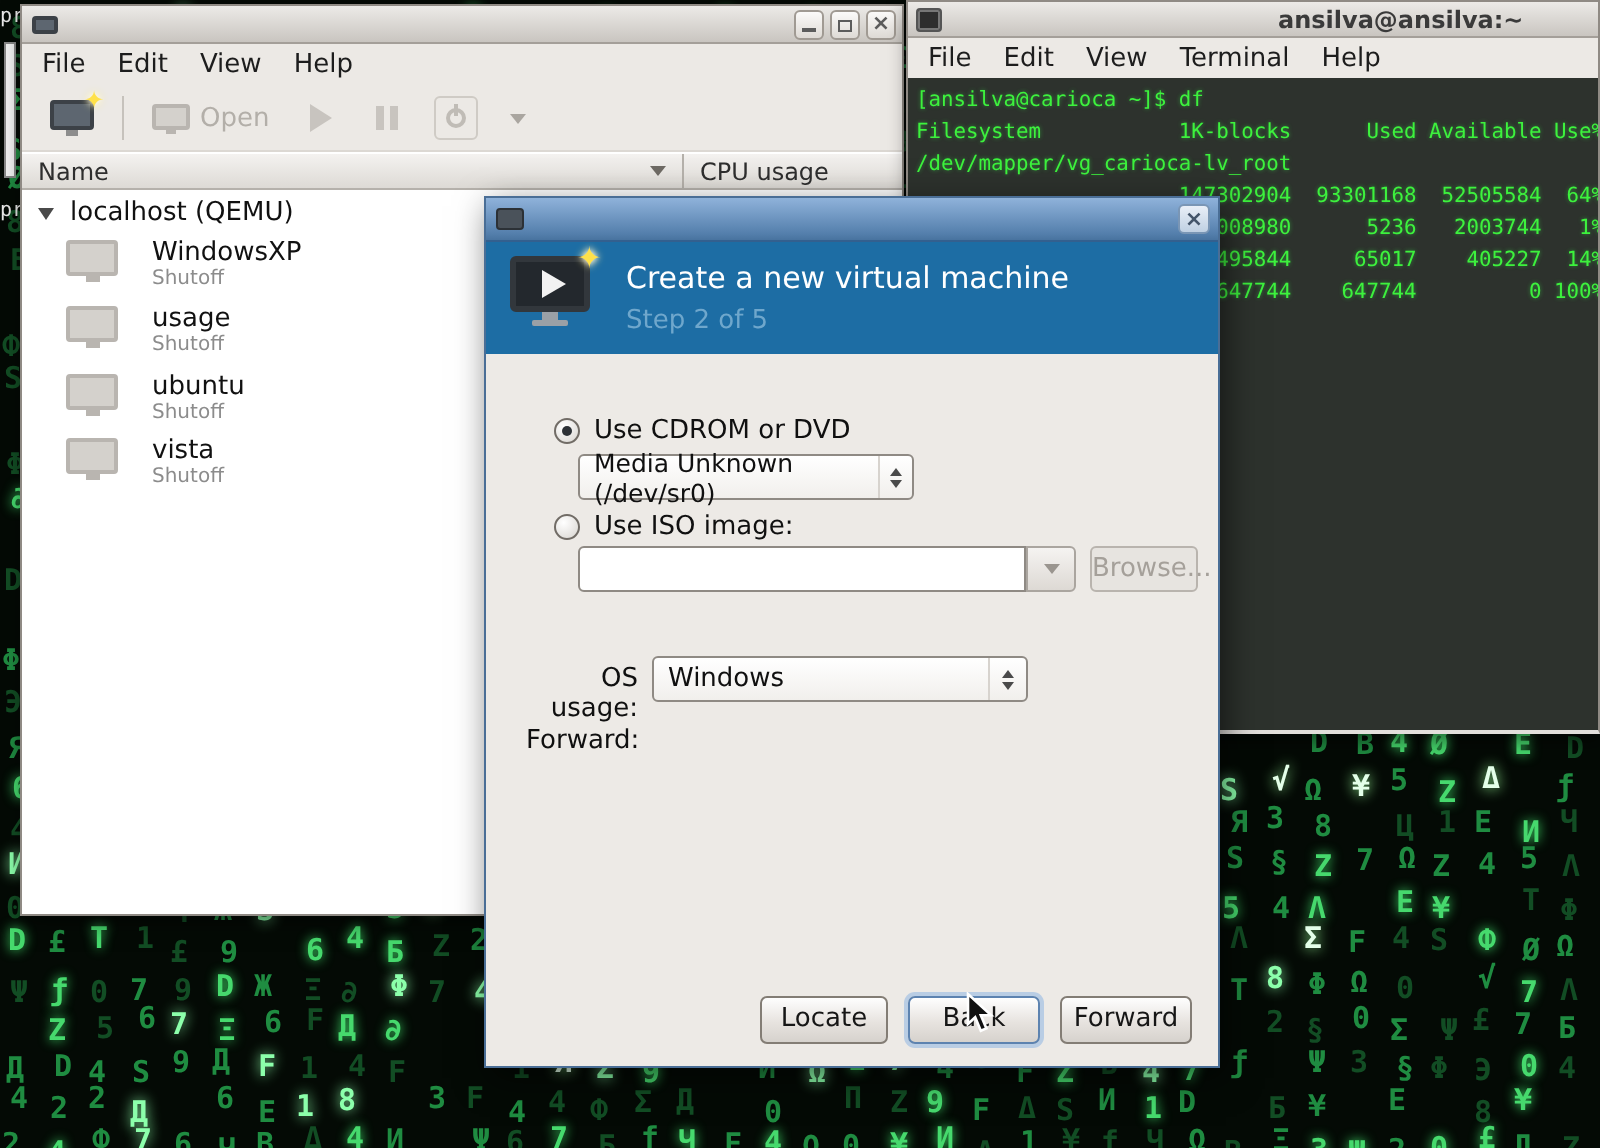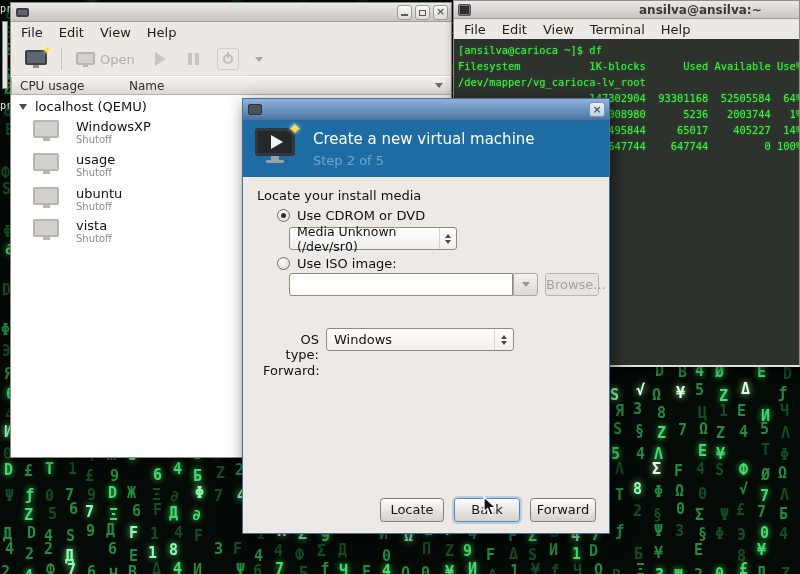--- a/index.html
+++ b/index.html
@@ -1092,26 +1092,26 @@
     <span class="tool" style="margin-left:12px">
         <span class="pwr-btn">
           <span class="pwr-g">
             <i></i>
           </span>
         </span>
       </span>
     <span class="chev-dn"></span>
   </div>
   <div id="vmm-cols">
-    <span class="colh" id="col-cpu">
-      <span>CPU usage</span>
-    </span>
     <span class="colh" id="col-name">
       <span>Name</span>
       <span class="sort"></span>
+    </span>
+    <span class="colh" id="col-cpu">
+      <span>CPU usage</span>
     </span>
   </div>
   <div id="vmm-list">
     <div id="tree-root-row">
       <span class="expander"></span>
       <span class="rlbl">localhost (QEMU)</span>
     </div>
     <div class="vm-row" style="top:24px">
       <span class="mon dim">
           <span class="scr" style="display:block;width:26px;height:18px"></span>
@@ -1181,21 +1181,20 @@
           <span class="play"></span>
         </span>
       <span class="neck2" style="display:block"></span>
       <span class="base2" style="display:block"></span>
       <span class="star">✦</span>
     </span>
     <span id="hdr-title">Create a new virtual machine</span>
     <span id="hdr-step">Step 2 of 5</span>
   </div>
   <div id="dlg-body">
-    <span class="sec-lbl" style="top:11px">Locate your install media</span>
 
     <div class="radio-row" style="left:34px;top:31px">
       <span class="radio sel"></span>
       <span>Use CDROM or DVD</span>
     </div>
 
     <div class="combo" style="left:46px;top:50px;width:168px">
       <span style="font-size:12.5px">Media Unknown (/dev/sr0)</span>
       <span class="arr">
           <span class="up"></span>
@@ -1208,21 +1207,21 @@
       <span>Use ISO image:</span>
     </div>
 
     <div id="iso-entry"><span></span></div>
     <div id="iso-drop">
         <span class="dn"></span>
       </div>
     <div id="browse-btn">Browse...</div>
 
 
-    <span class="fld-lbl" style="left:20px;top:155px">OS type:</span>
+    <span class="fld-lbl" style="left:20px;top:155px">OS usage:</span>
     <div class="combo" style="left:83px;top:151px;width:188px">
       <span>Windows</span>
       <span class="arr">
           <span class="up"></span>
           <span class="dn"></span>
         </span>
     </div>
 
     <span class="fld-lbl" style="left:20px;top:186px">Forward:</span>
 

